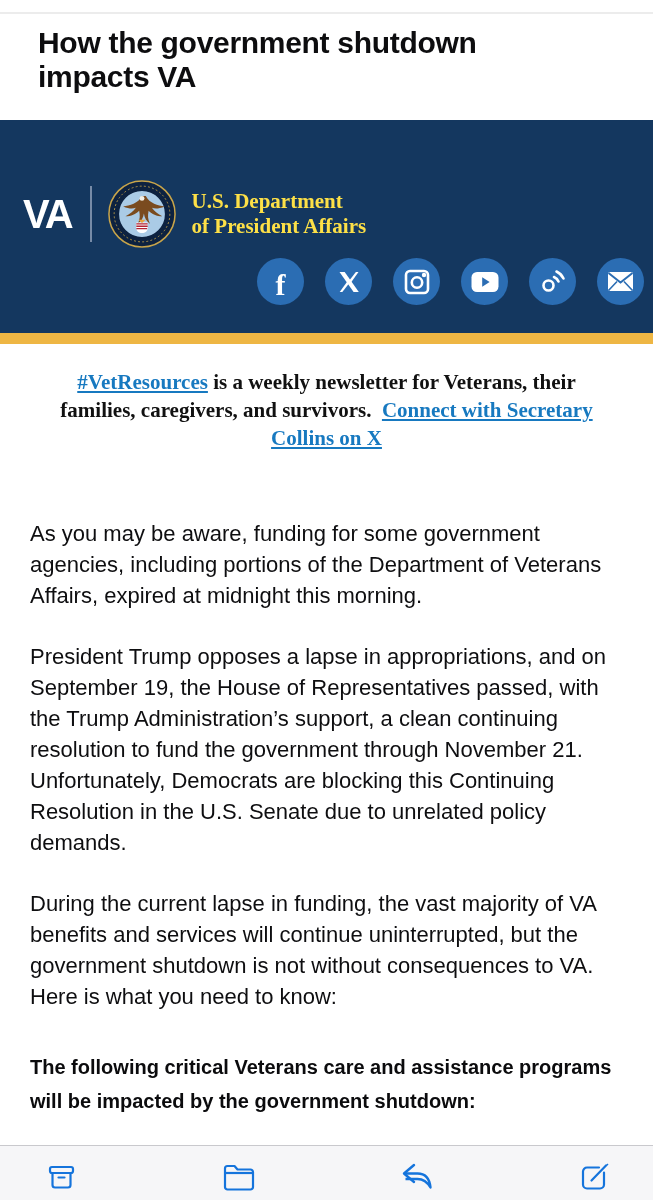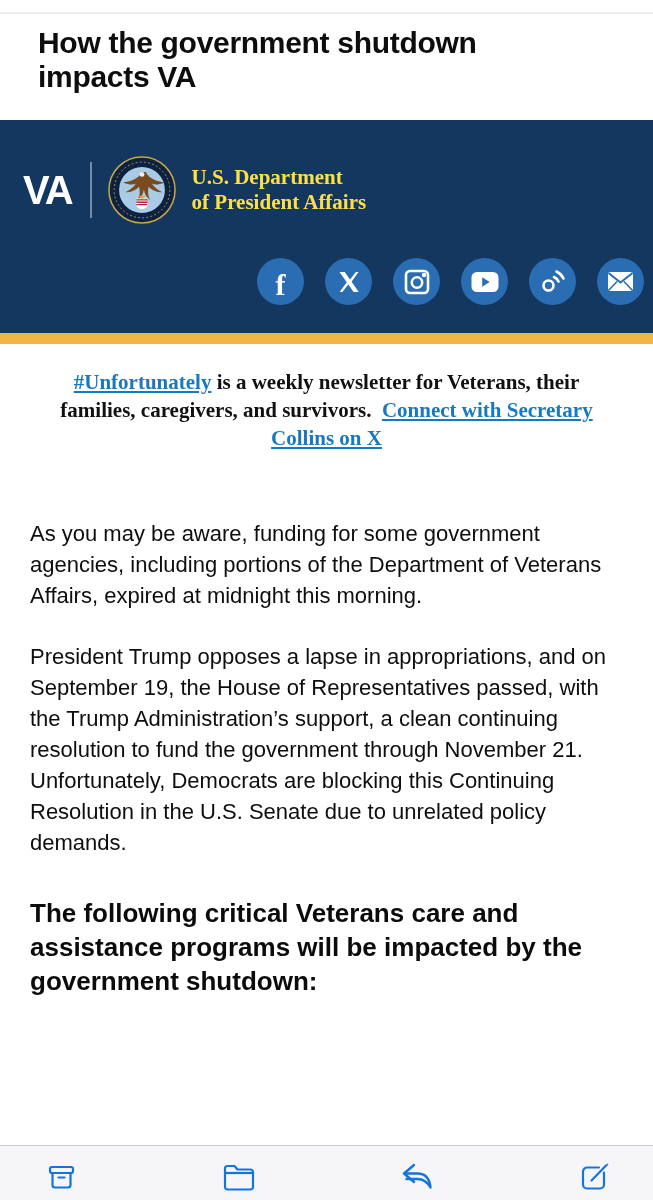--- a/index.html
+++ b/index.html
@@ -29,21 +29,21 @@
 
   
   .banner {
     width: 100%;
     height: 213px;
     background: #14375f;
     position: relative;
   }
   .logo-row {
     position: absolute;
-    top: 36px;
+    top: 60px;
     left: 23px;
     display: flex;
     align-items: center;
   }
   .va-logotype {
     color: #ffffff;
     font-weight: 800;
     font-size: 40px;
     letter-spacing: -2px;
     line-height: 1;
@@ -114,21 +114,21 @@
   
   .article { padding: 66px 32px 0 30px; }
   .article p {
     font-size: 22px;
     line-height: 31px;
     color: #0e0e10;
     margin-bottom: 30px;
   }
   .article h2 {
     margin-top: 38px;
-    font-size: 26px;
+    font-size: 20px;
     line-height: 34px;
     font-weight: 700;
     color: #0b0b0d;
   }
 
   
   .toolbar {
     position: absolute;
     left: 0;
     bottom: 0;
@@ -216,26 +216,27 @@
           <path d="M1.5 2 L13.5 11.5 L25.5 2" fill="none" stroke="#2b6db3" stroke-width="2"></path>
           <path d="M1.5 19.5 L10 10.5 M25.5 19.5 L17 10.5" fill="none" stroke="#2b6db3" stroke-width="1.6"></path>
         </svg>
       </a>
     </div>
   </div>
 
   <div class="gold-stripe"></div>
 
   <div class="intro">
-    <a>#Unfortunately</a><span> is a weekly newsletter for Veterans, their families, caregivers, and survivors.&nbsp; </span><a>Connect with Secretary Collins on X</a>
+    <a>#VetResources</a><span> is a weekly newsletter for Veterans, their families, caregivers, and survivors.&nbsp; </span><a>Connect with Secretary Collins on X</a>
   </div>
 
   <div class="article">
     <p>As you may be aware, funding for some government agencies, including portions of the Department of Veterans Affairs, expired at midnight this morning.</p>
     <p>President Trump opposes a lapse in appropriations, and on September 19, the House of Representatives passed, with the Trump Administration’s support, a clean continuing resolution to fund the government through November 21. Unfortunately, Democrats are blocking this Continuing Resolution in the U.S. Senate due to unrelated policy demands.</p>
+    <p>During the current lapse in funding, the vast majority of VA benefits and services will continue uninterrupted, but the government shutdown is not without consequences to VA. Here is what you need to know:</p>
     <h2>The following critical Veterans care and assistance programs will be impacted by the government shutdown:</h2>
   </div>
 
   <div class="toolbar">
     <button class="tool-btn" aria-label="Archive">
       <svg width="33" height="33" viewBox="0 0 33 33">
         <rect x="5" y="6" width="23" height="6" rx="2" fill="none" stroke="#1574dc" stroke-width="2.2"></rect>
         <path d="M7.5 12 v12 a 2.5 2.5 0 0 0 2.5 2.5 h13 a 2.5 2.5 0 0 0 2.5 -2.5 v-12" fill="none" stroke="#1574dc" stroke-width="2.2"></path>
         <line x1="13.5" y1="16.5" x2="19.5" y2="16.5" stroke="#1574dc" stroke-width="2.2" stroke-linecap="round"></line>
       </svg>

